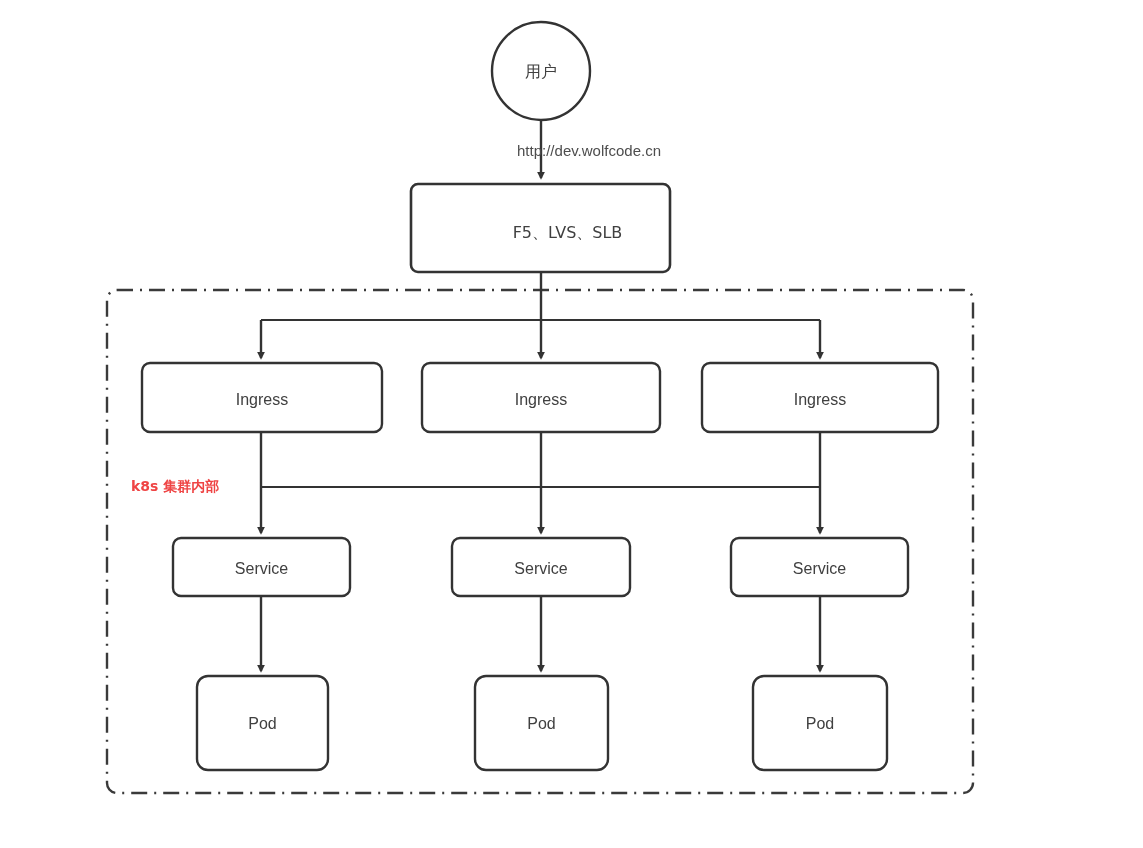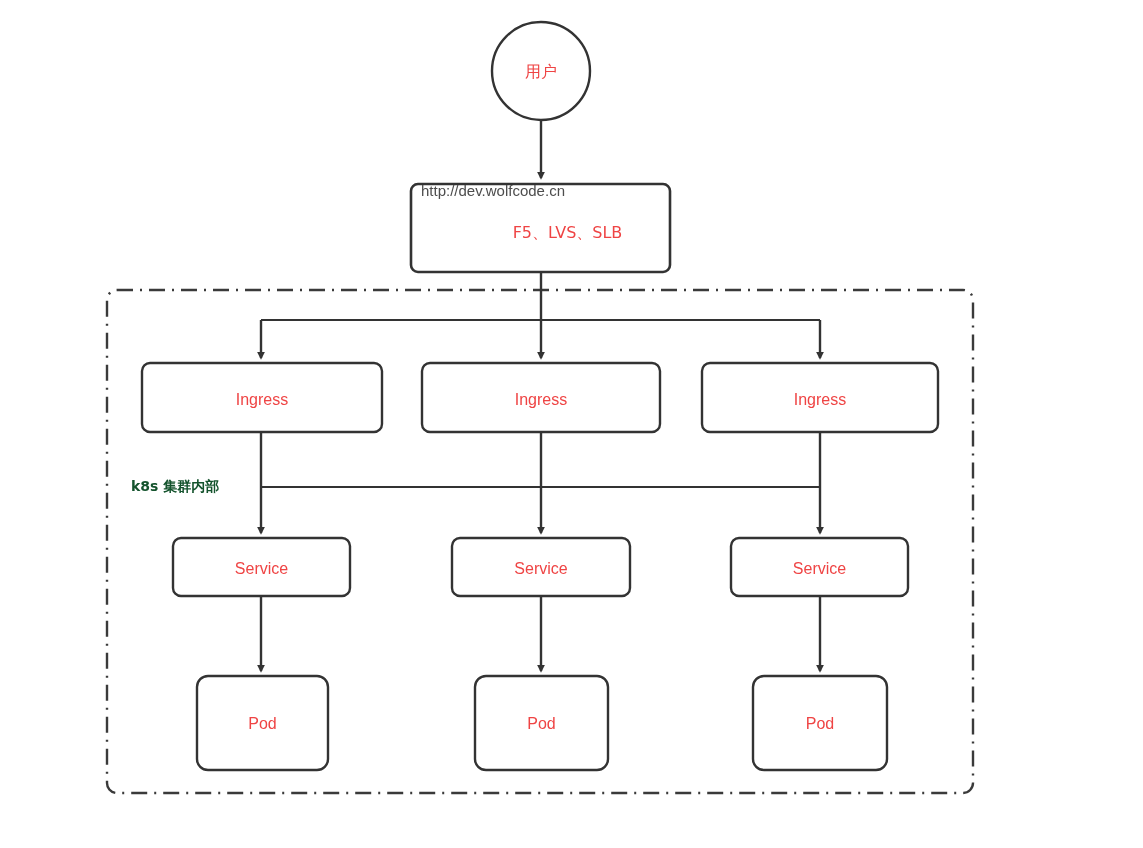--- a/index.html
+++ b/index.html
@@ -19,41 +19,40 @@
   }
   #diagram-svg {
     position: absolute;
     left: 0;
     top: 0;
     width: 1143px;
     height: 848px;
   }
   .node-label {
     position: absolute;
-    color: #ef4444;
+    color: #404040;
     font-size: 16px;
     line-height: 1.45;
     text-align: center;
     white-space: pre;
     pointer-events: none;
   }
   .node-label.cjk {
     font-family: "DejaVu Sans", "Liberation Sans", sans-serif;
   }
   .edge-label {
     position: absolute;
     color: #4d4d4d;
     font-size: 15px;
-    text-align: left;
+    text-align: right;
     white-space: pre;
-    margin-top: 40px;
   }
   .zone-label {
     position: absolute;
-    color: #14532d;
+    color: #ef4444;
     font-size: 14px;
     font-weight: bold;
     white-space: pre;
     font-family: "DejaVu Sans", "Liberation Sans", sans-serif;
   }
   .hit {
     position: absolute;
   }
 </style>
 </head>

